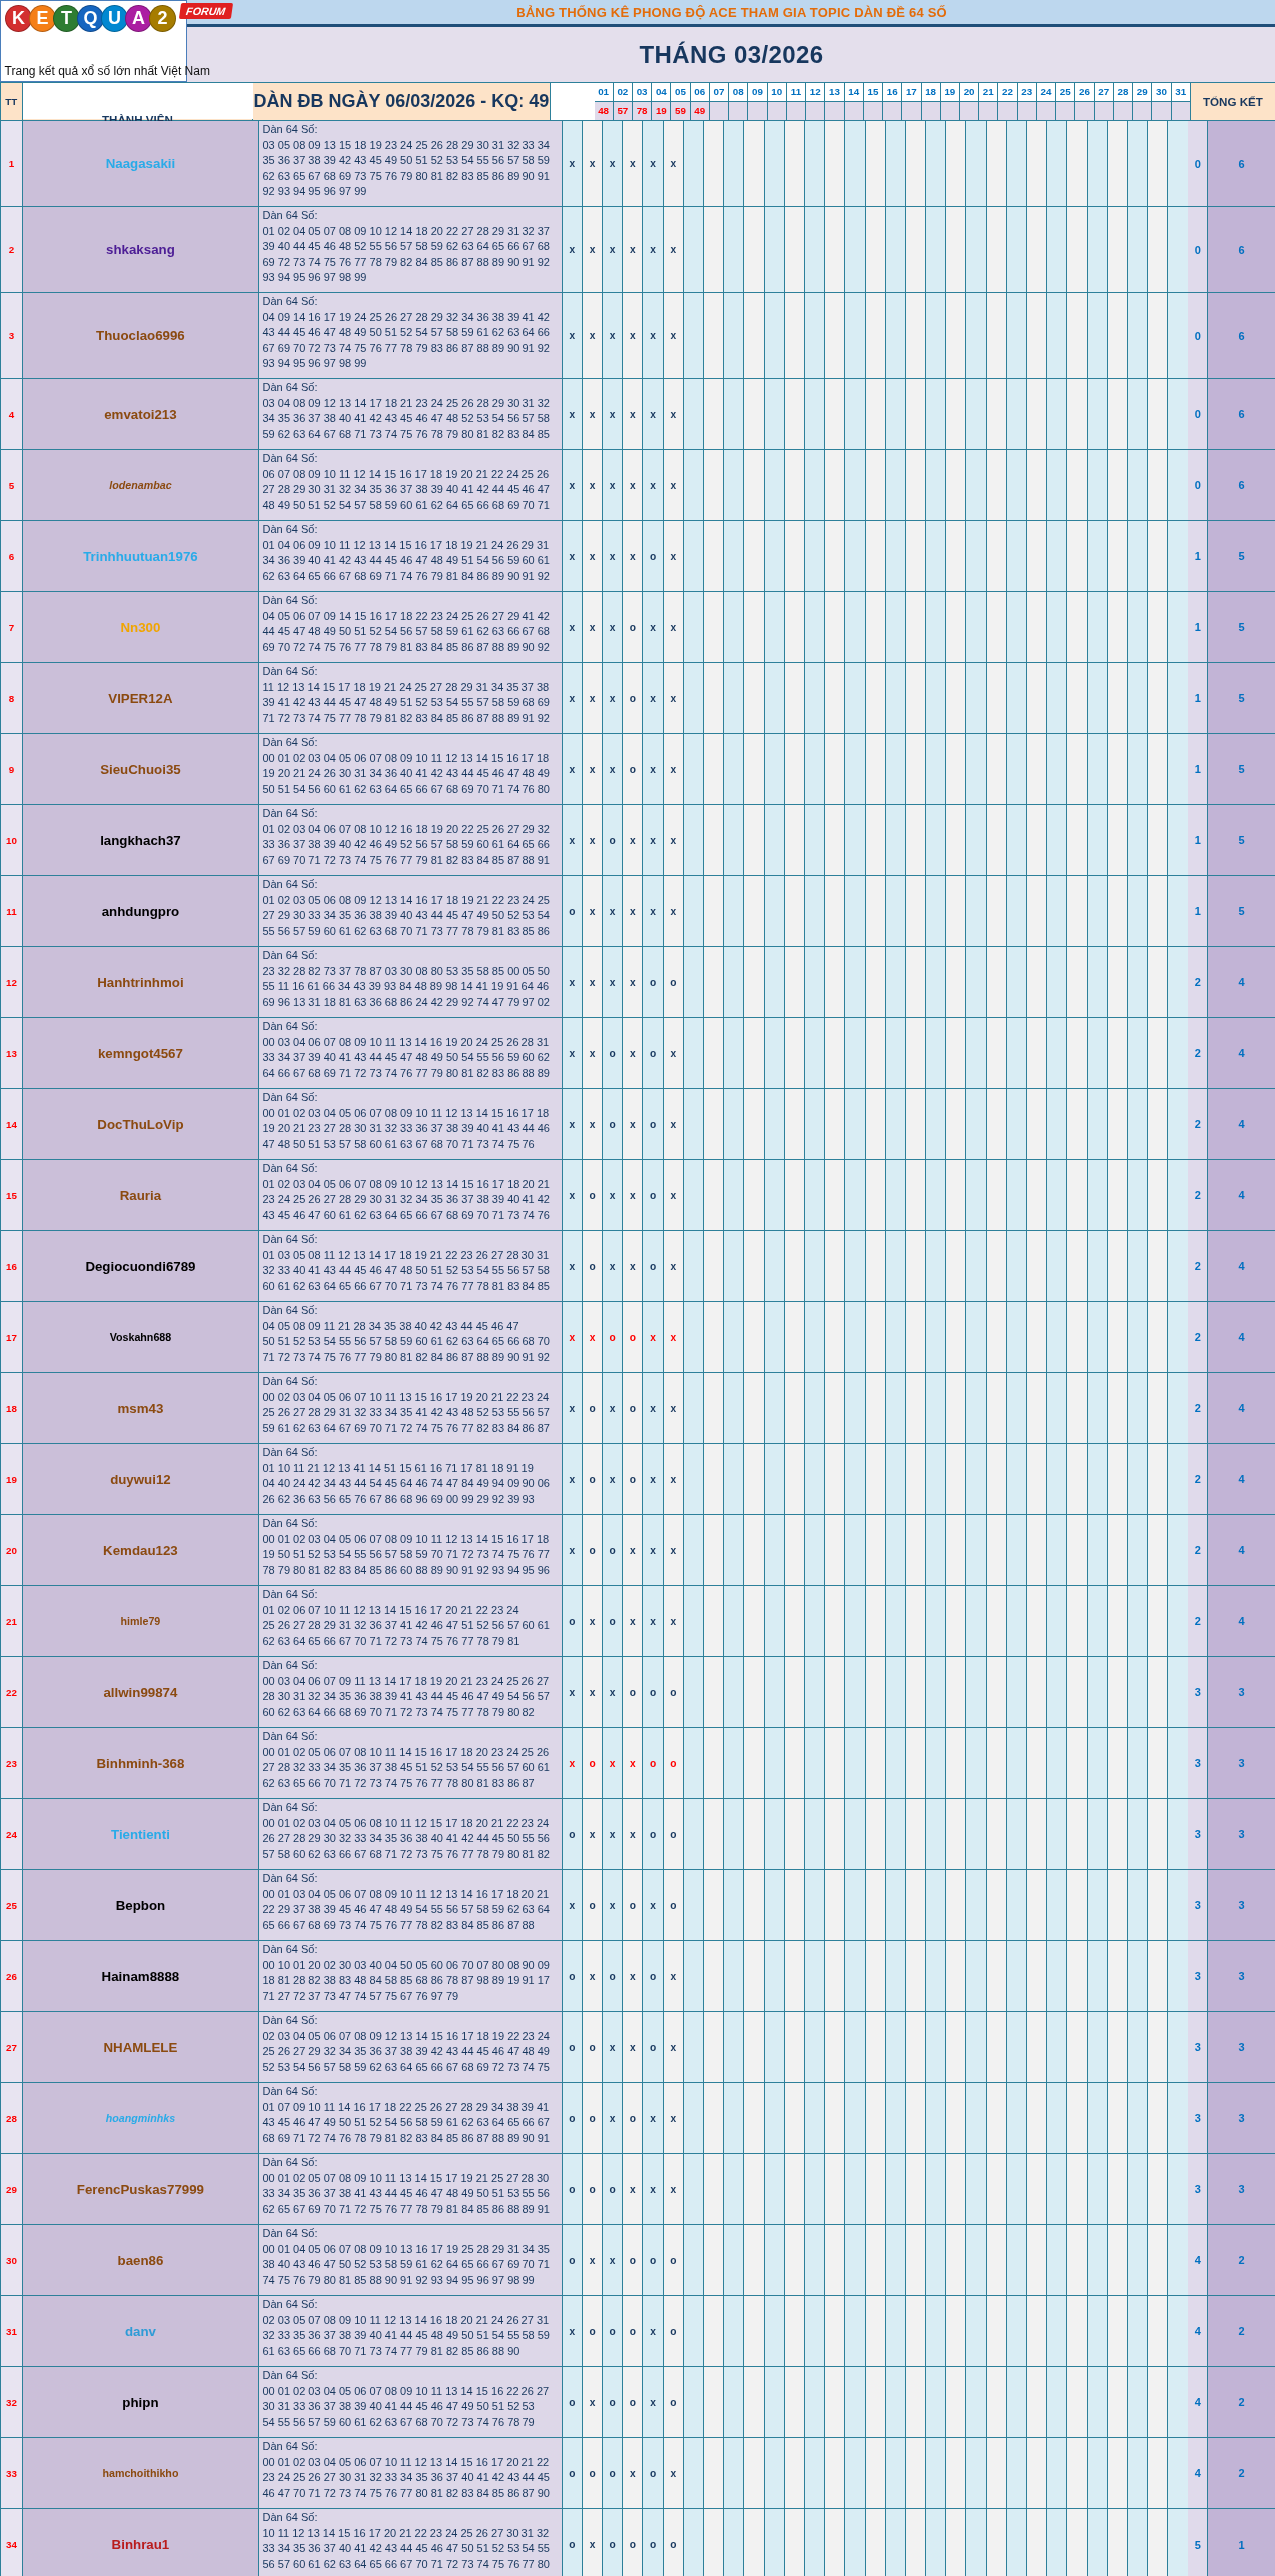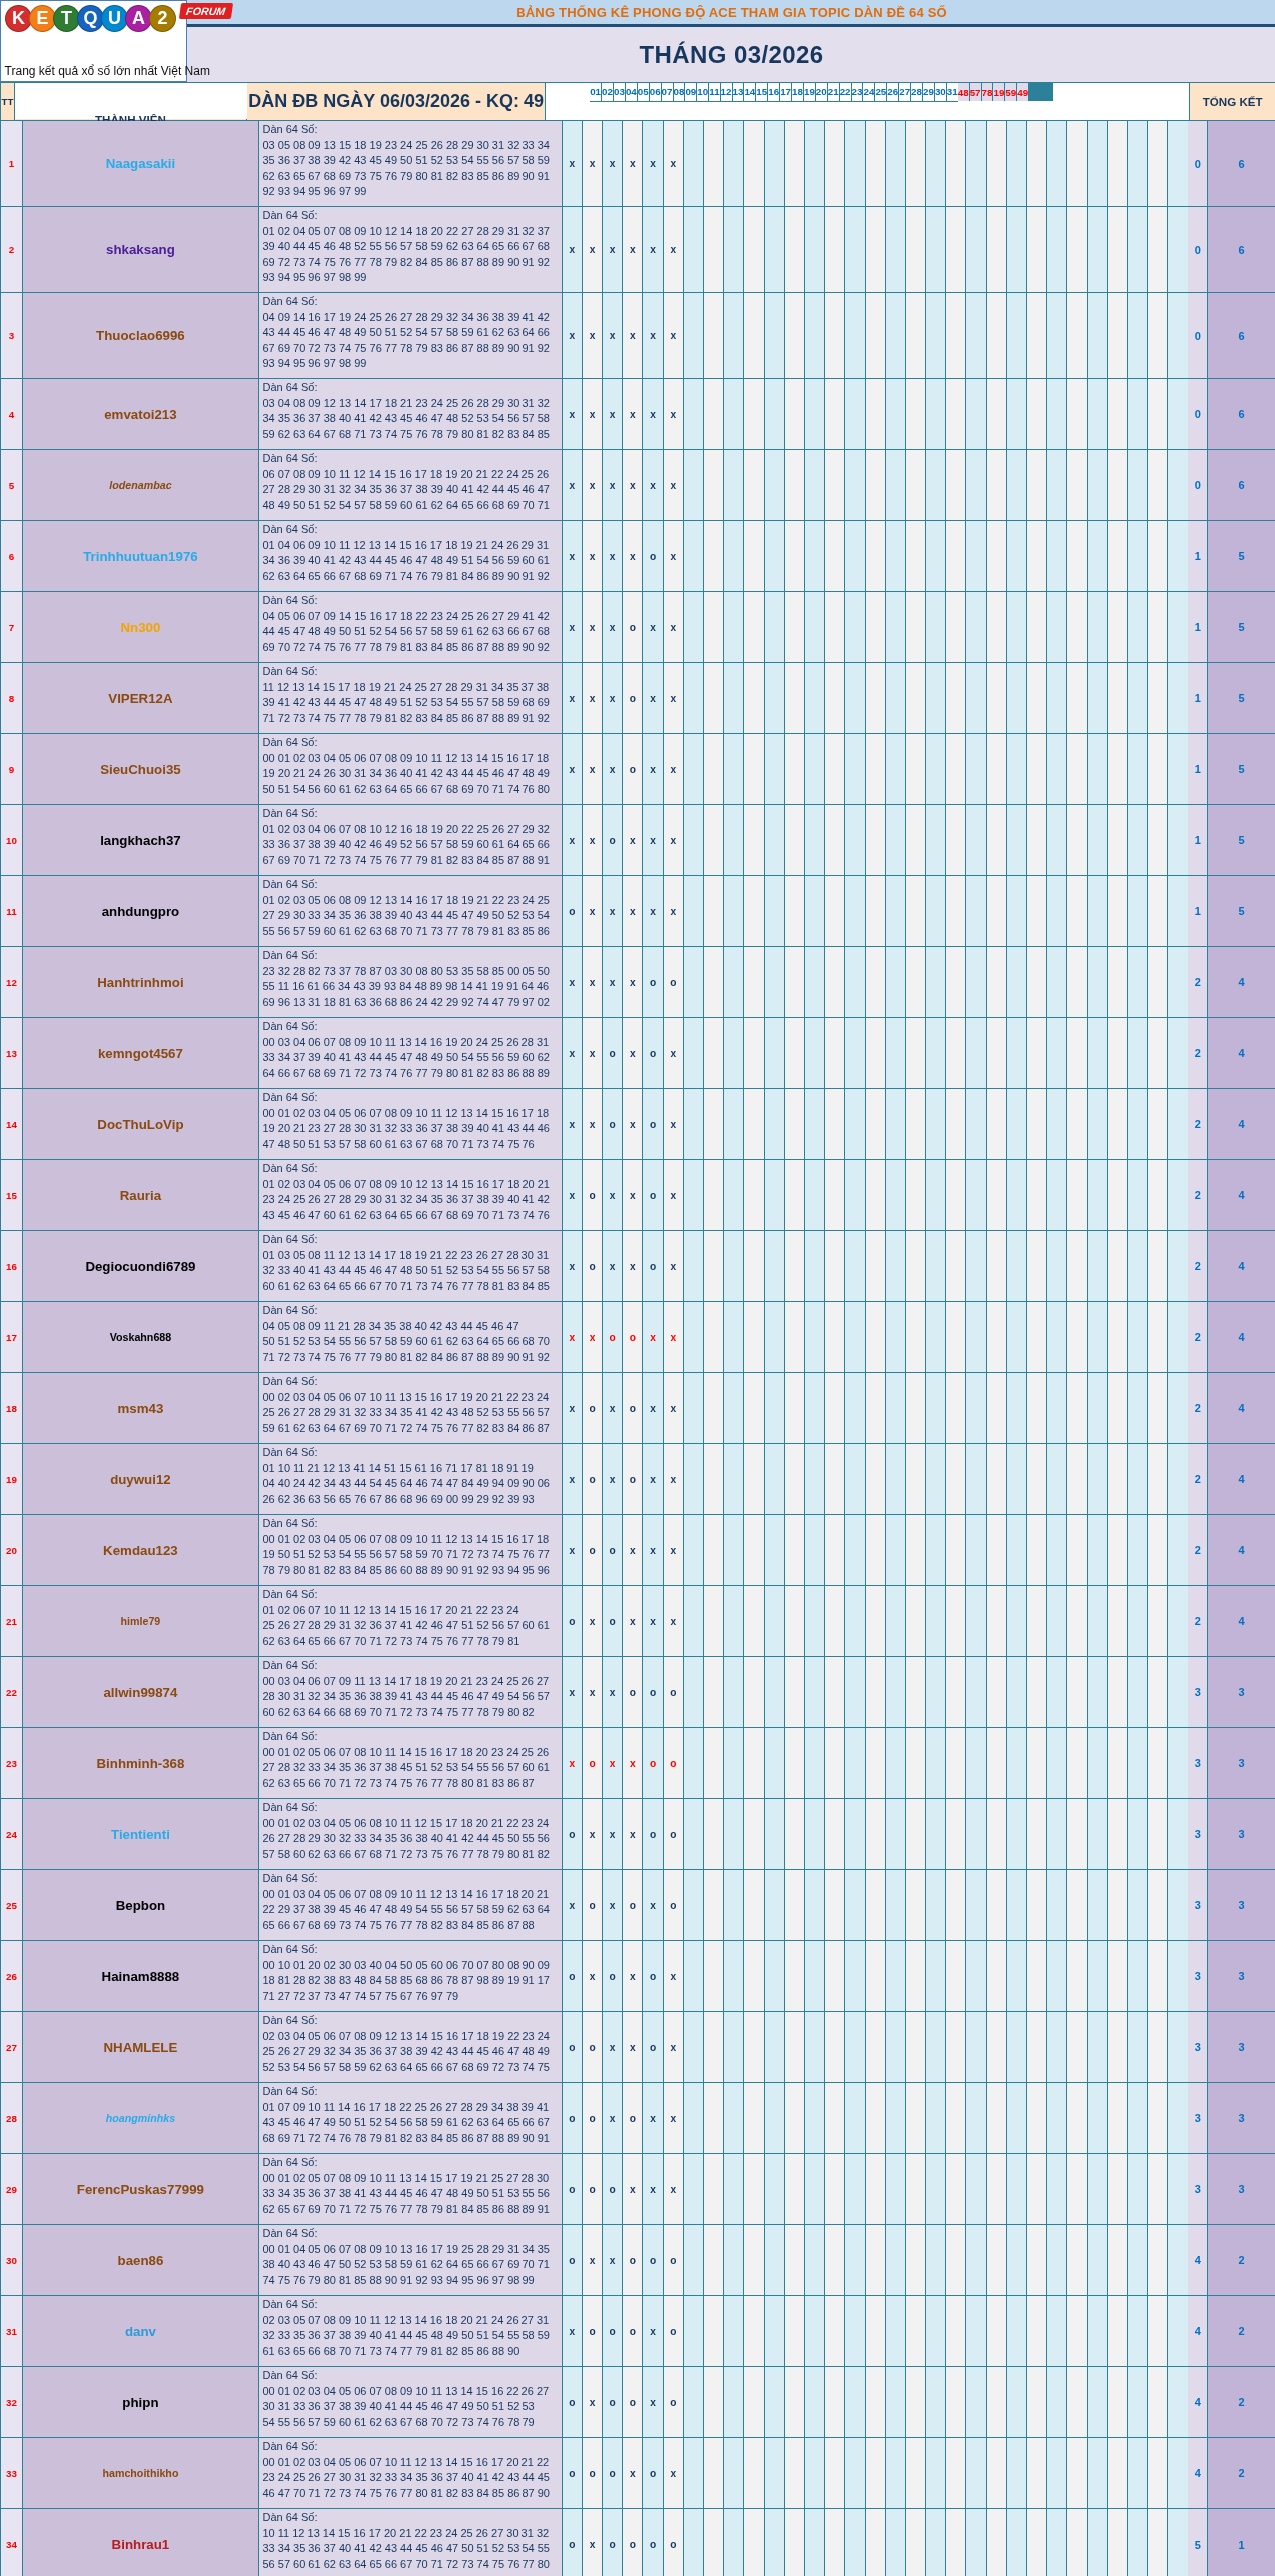--- a/index.html
+++ b/index.html
@@ -12,24 +12,24 @@
   .forum-badge { background:#e02020; color:#fff; font-style:italic; font-weight:bold; font-size:10.7px; padding:1.8px 6.2px; margin-left:3.6px; transform:skewX(-8deg); border-radius:1.8px; }
   .tagline { font-size:12px; color:#111; white-space:nowrap; padding-bottom:0.9px; }
   .head-right { width:1089px; display:flex; flex-direction:column; }
   .band-blue { height:27px; background:#bdd7ee; display:flex; align-items:center; justify-content:center; border-bottom:3.6px solid #1f4e79; }
   .band-blue span { color:#e36c0a; font-weight:bold; font-size:13px; letter-spacing:0.2px; }
   .band-lav { flex:1; background:#e4dfec; display:flex; align-items:center; justify-content:center; }
   .band-lav span { color:#17375e; font-weight:bold; font-size:24px; letter-spacing:0.4px; }
   .tbl { width:1276px; border-top:1.8px solid #2d809a; border-left:1.8px solid #2d809a; border-right:1.8px solid #2d809a; }
   .hdr { display:flex; height:38px; border-bottom:1.8px solid #2d809a; }
   .hc { background:#fde3c8; color:#17375e; font-weight:bold; display:flex; align-items:center; justify-content:center; border-right:1.8px solid #2d809a; }
-  .c-tt { width:14px; } .c-member { width:236px;margin-top:36px; } .c-dan { width:304px; }
+  .c-tt { width:22px; } .c-member { width:236px;margin-top:36px; } .c-dan { width:304px; }
   .hc.c-tt { font-size:9.8px; } .hc.c-member { font-size:11.6px; } .hc.c-dan { font-size:18px; }
   .hc.c-total { width:86px; font-size:11.6px; border-right:none; }
-  .days-stack { display:flex; flex-direction:row; width:654px; border-right:1.8px solid #2d809a;padding-left:44px; }
+  .days-stack { display:flex; flex-direction:column; width:654px; border-right:1.8px solid #2d809a;padding-left:44px; }
   .day-head-row { display:flex; height:18.7px; background:#fff; border-bottom:1.8px solid #2d809a; }
   .res-row { display:flex; height:18px; background:#e0daea; }
   .day-head-row .dc, .res-row .dc { flex:1; display:flex; align-items:center; justify-content:center; border-right:0.9px solid #2d809a; }
   .day-head-row .dc:last-child, .res-row .dc:last-child { border-right:none; }
   .day-head-row .dc { color:#0070c0; font-weight:bold; font-size:9.8px; }
   .res-row .dc { color:#ff0000; font-weight:bold; font-size:9.8px; }
   .row { display:flex; border-bottom:1.8px solid #2d809a; }
   .row:last-child { border-bottom:none; }
   .cell-tt { width:22px; background:#e8e4f1; color:#ff0000; font-weight:bold; font-size:9.8px; display:flex; align-items:center; justify-content:center; border-right:1.8px solid #2d809a; }
   .cell-member { width:236px; background:#cbbfd9; display:flex; align-items:center; justify-content:center; text-align:center; border-right:1.8px solid #2d809a; }

